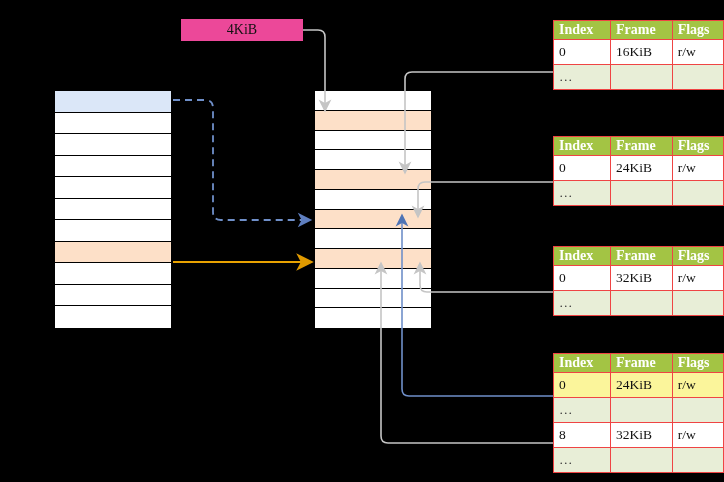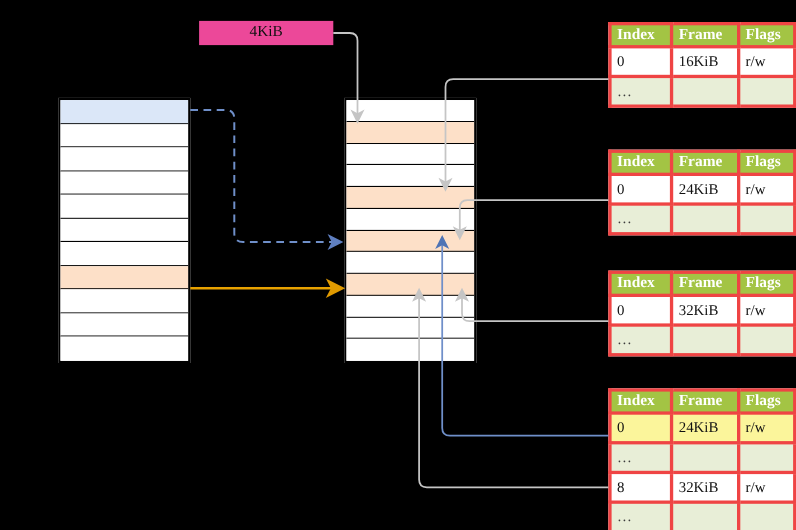--- a/index.html
+++ b/index.html
@@ -10,21 +10,21 @@
   
   .memtable{position:absolute;border:2px solid #000;box-sizing:border-box;background:#fff;}
   .memrow{box-sizing:border-box;border-bottom:1px solid #000;background:#fff;}
   .memrow:last-child{border-bottom:none;}
   .memrow.blue{background:#dbe7f8;}
   .memrow.peach{background:#fde0c8;}
 
   
   .ptable{position:absolute;border-collapse:collapse;background:#fff;
           font-size:13.5px;line-height:1;}
-  .ptable td,.ptable th{border:3px solid #ef4444;padding:2px 5px;
+  .ptable td,.ptable th{border:1px solid #ef4444;padding:2px 5px;
           text-align:left;font-weight:normal;white-space:nowrap;}
   .ptable th{background:#a3c444;color:#fff;font-weight:bold;font-size:14px;}
   .ptable td{background:#fff;color:#111;height:20px;}
   .ptable tr.alt td{background:#e8eed7;color:#3b3b3b;}
   .ptable td.hl{background:#fbf59b;}
   .col-index{width:54px;}
   .col-frame{width:58px;}
   .col-flags{width:46px;}
 
   

